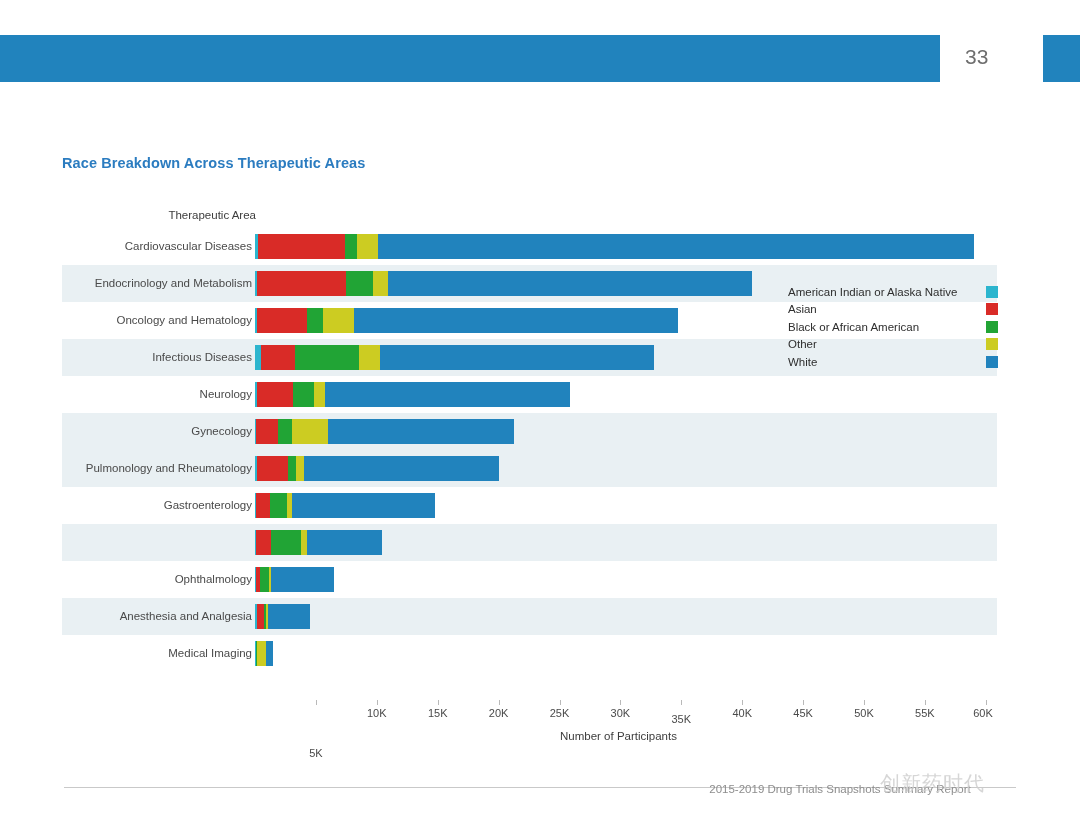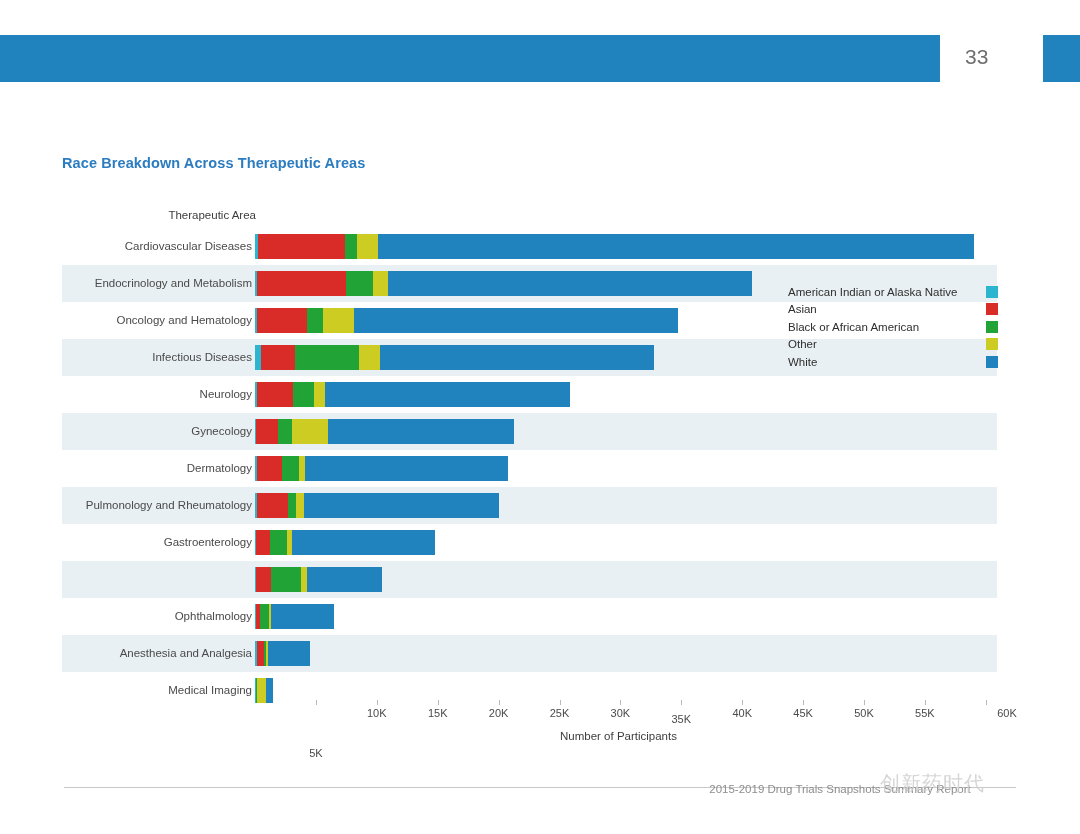--- a/index.html
+++ b/index.html
@@ -237,30 +237,20 @@
         </div>
       </div>
       <div class="row alt">
         <div class="row-label">Gynecology</div>
         <div class="bar">
           <div class="seg" title="American Indian or Alaska Native: 120" style="width: 1.4616px; background: rgb(44, 181, 206);"></div>
           <div class="seg" title="Asian: 1800" style="width: 21.924px; background: rgb(217, 43, 39);"></div>
           <div class="seg" title="Black or African American: 1100" style="width: 13.398px; background: rgb(33, 164, 53);"></div>
           <div class="seg" title="Other: 3000" style="width: 36.54px; background: rgb(204, 204, 34);"></div>
           <div class="seg" title="White: 15280" style="width: 186.11px; background: rgb(33, 131, 189);"></div>
-        </div>
-      </div>
-      <div class="row">
-        <div class="row-label">Dermatology</div>
-        <div class="bar">
-          <div class="seg" title="American Indian or Alaska Native: 200" style="width: 2.436px; background: rgb(44, 181, 206);"></div>
-          <div class="seg" title="Asian: 2000" style="width: 24.36px; background: rgb(217, 43, 39);"></div>
-          <div class="seg" title="Black or African American: 1400" style="width: 17.052px; background: rgb(33, 164, 53);"></div>
-          <div class="seg" title="Other: 500" style="width: 6.09px; background: rgb(204, 204, 34);"></div>
-          <div class="seg" title="White: 16700" style="width: 203.406px; background: rgb(33, 131, 189);"></div>
         </div>
       </div>
       <div class="row alt">
         <div class="row-label">Pulmonology and Rheumatology</div>
         <div class="bar">
           <div class="seg" title="American Indian or Alaska Native: 180" style="width: 2.1924px; background: rgb(44, 181, 206);"></div>
           <div class="seg" title="Asian: 2500" style="width: 30.45px; background: rgb(217, 43, 39);"></div>
           <div class="seg" title="Black or African American: 700" style="width: 8.526px; background: rgb(33, 164, 53);"></div>
           <div class="seg" title="Other: 650" style="width: 7.917px; background: rgb(204, 204, 34);"></div>
           <div class="seg" title="White: 15970" style="width: 194.515px; background: rgb(33, 131, 189);"></div>
@@ -334,21 +324,21 @@
       <div class="ticklabel" style="left: 681.3px; margin-top: 6px;">35K</div>
       <div class="tickmark" style="left: 742.2px;"></div>
       <div class="ticklabel" style="left: 742.2px;">40K</div>
       <div class="tickmark" style="left: 803.1px;"></div>
       <div class="ticklabel" style="left: 803.1px;">45K</div>
       <div class="tickmark" style="left: 864px;"></div>
       <div class="ticklabel" style="left: 864px;">50K</div>
       <div class="tickmark" style="left: 924.9px;"></div>
       <div class="ticklabel" style="left: 924.9px;">55K</div>
       <div class="tickmark" style="left: 985.8px;"></div>
-      <div class="ticklabel" style="left: 1007px;">60K</div>
+      <div class="ticklabel" style="left: 983px;">60K</div>
     </div>
 
   <div class="x-axis-title-inner">Number of Participants</div>
 
   <div class="legend" id="legend">
       <div class="legend-row">
         <span class="legend-label">American Indian or Alaska Native</span>
         <span class="legend-swatch" style="background: rgb(44, 181, 206);"></span>
       </div>
       <div class="legend-row">

